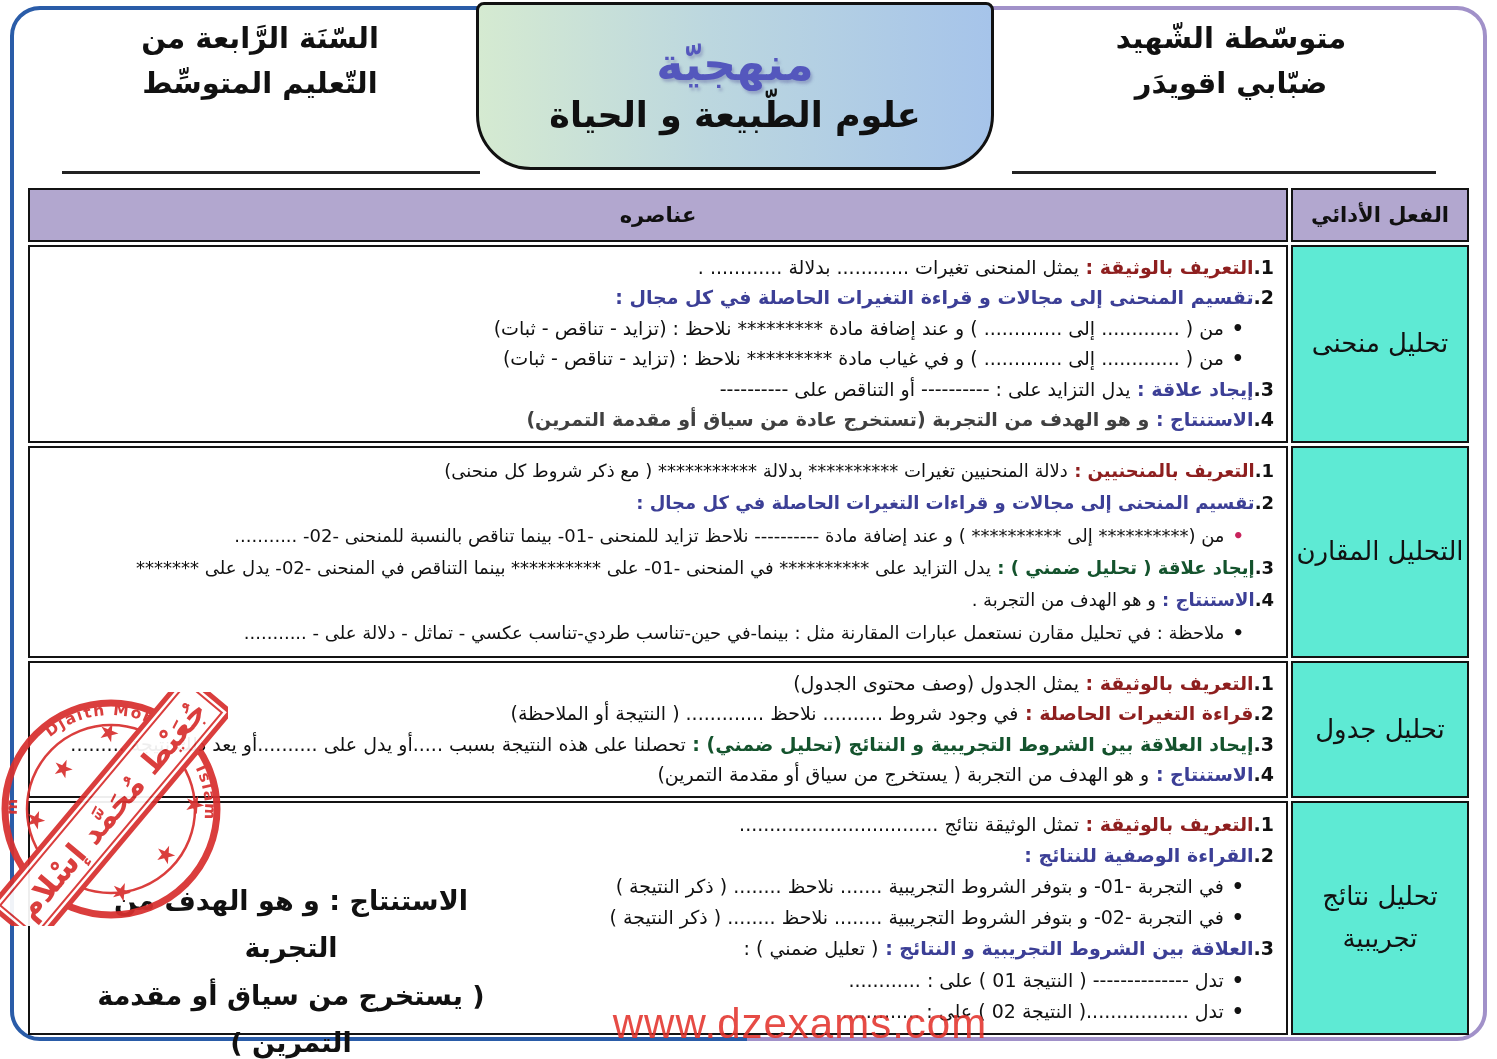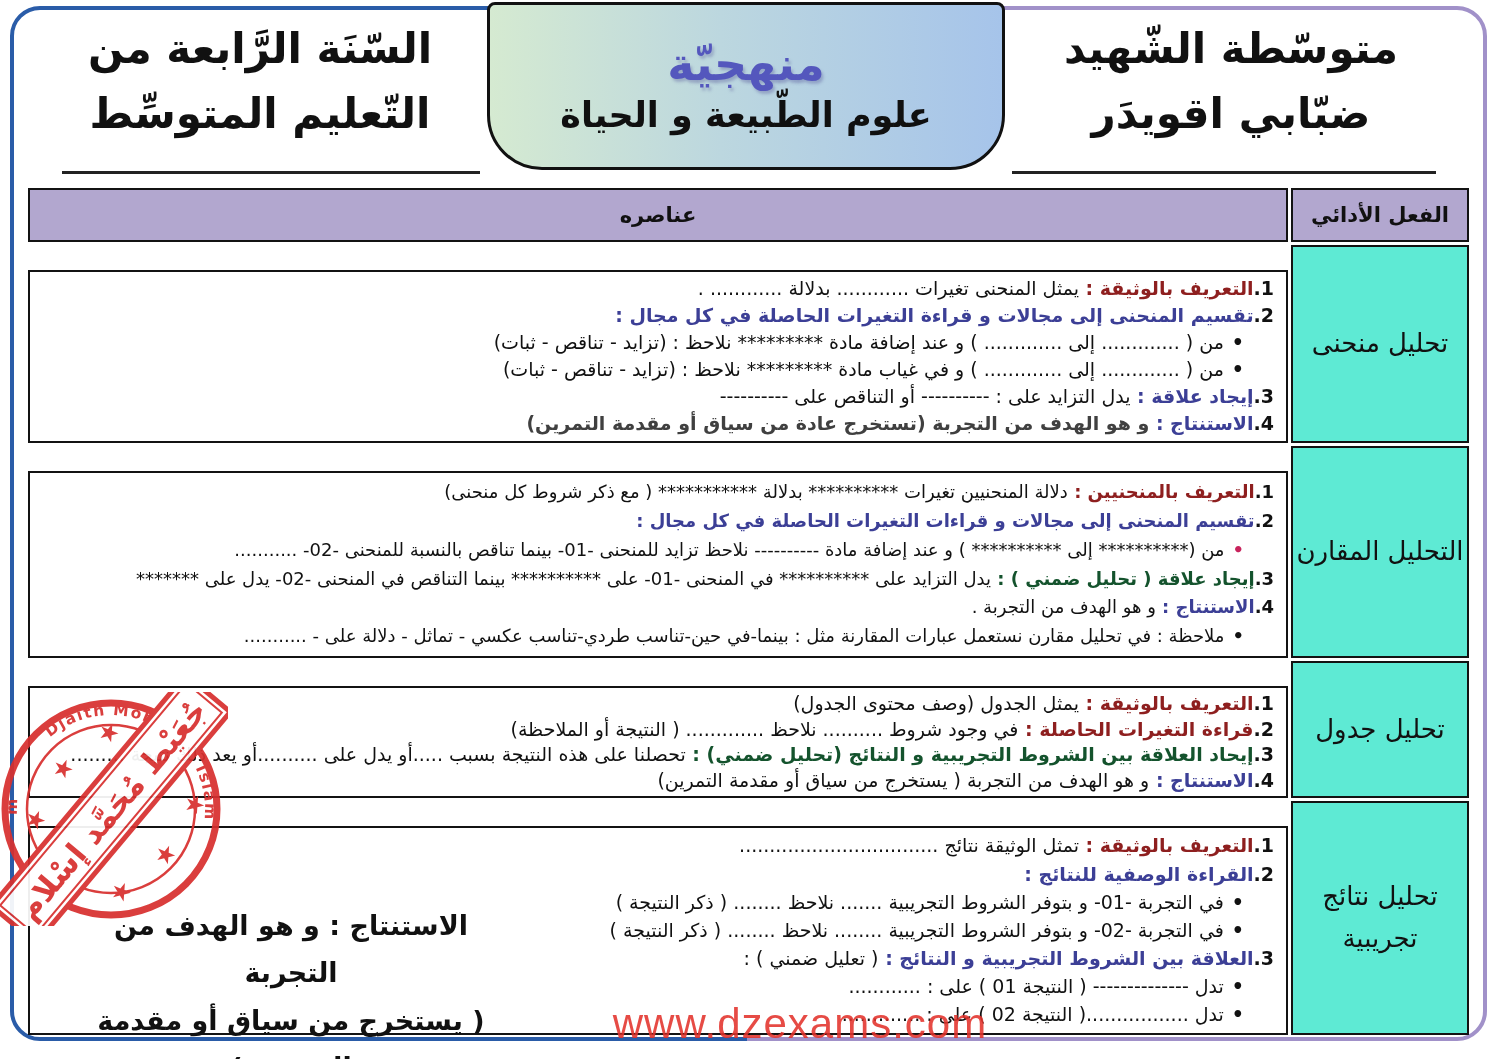--- a/index.html
+++ b/index.html
@@ -7,49 +7,49 @@
        font-family:"DejaVu Sans",sans-serif;color:#111;}
 
   
   .frame{position:absolute;left:10px;top:6px;width:1469px;height:1027px;
          border:4px solid;border-radius:30px;pointer-events:none;z-index:1;}
   .frame-blue{border-color:#2a5ca8;clip-path:inset(-6px 49.9% -6px -6px);}
   .frame-purple{border-color:#a191c9;clip-path:inset(-6px -6px -6px 49.9%);}
 
   
   .title{position:absolute;top:16px;text-align:center;font-weight:bold;
-         font-size:42px;line-height:1.55;z-index:2;}
+         font-size:29px;line-height:1.55;z-index:2;}
   .title-right{left:1005px;width:452px;}
   .title-left{left:36px;width:448px;}
   .rule{position:absolute;top:171px;height:3px;background:#222;z-index:2;}
   .rule-left{left:62px;width:418px;}
   .rule-right{left:1012px;width:424px;}
 
   
-  .badge{position:absolute;left:487px;top:2px;width:512px;height:162px;z-index:5;
+  .badge{position:absolute;left:476px;top:2px;width:512px;height:162px;z-index:5;
          border:3.5px solid #111;border-radius:8px 8px 55px 55px;
          background:linear-gradient(90deg,#d5ead1 0%,#bcd7df 45%,#a6c4ea 100%);
          display:flex;flex-direction:column;align-items:center;justify-content:center;gap:4px;}
   .badge-title{font-size:46px;font-weight:bold;color:#5457bd;
                text-shadow:2px 3px 3px rgba(80,80,150,.35);}
   .badge-sub{font-size:35px;font-weight:bold;color:#101010;}
 
   
   .mtable{position:absolute;left:28px;top:188px;width:1441px;z-index:3;}
   .t-header,.t-row{display:flex;gap:3px;margin-bottom:3px;}
   .cell{border:2.5px solid #131313;box-sizing:border-box;}
   .label-col{width:178px;flex:none;}
   .content-col{flex:1;}
   .head{background:#b2a7cf;display:flex;align-items:center;justify-content:center;
         font-weight:bold;font-size:21px;height:54px;}
   .label-cell{width:178px;flex:none;background:#5eead4;display:flex;align-items:center;
               justify-content:center;text-align:center;font-size:26px;line-height:1.6;
               padding:2px;}
   .content-cell{flex:1;background:#fff;padding:3px 12px;display:flex;flex-direction:column;
-                justify-content:space-evenly;position:relative;margin-top:25px;}
+                justify-content:space-evenly;position:relative;}
   .line{text-align:right;font-size:19px;line-height:1.35;}
   .row-1 .line{font-size:18px;}
   .pad{padding-right:30px;}
   .line>span{unicode-bidi:isolate;}
   .seg-num{font-weight:bold;color:#111;}
   .seg-n{color:#111;}
   .seg-b{color:#404040;font-weight:bold;}
   .seg-red{color:#8e1f1f;font-weight:bold;}
   .seg-indigo{color:#3c3f96;font-weight:bold;}
   .seg-pink{color:#14532d;font-weight:bold;}

